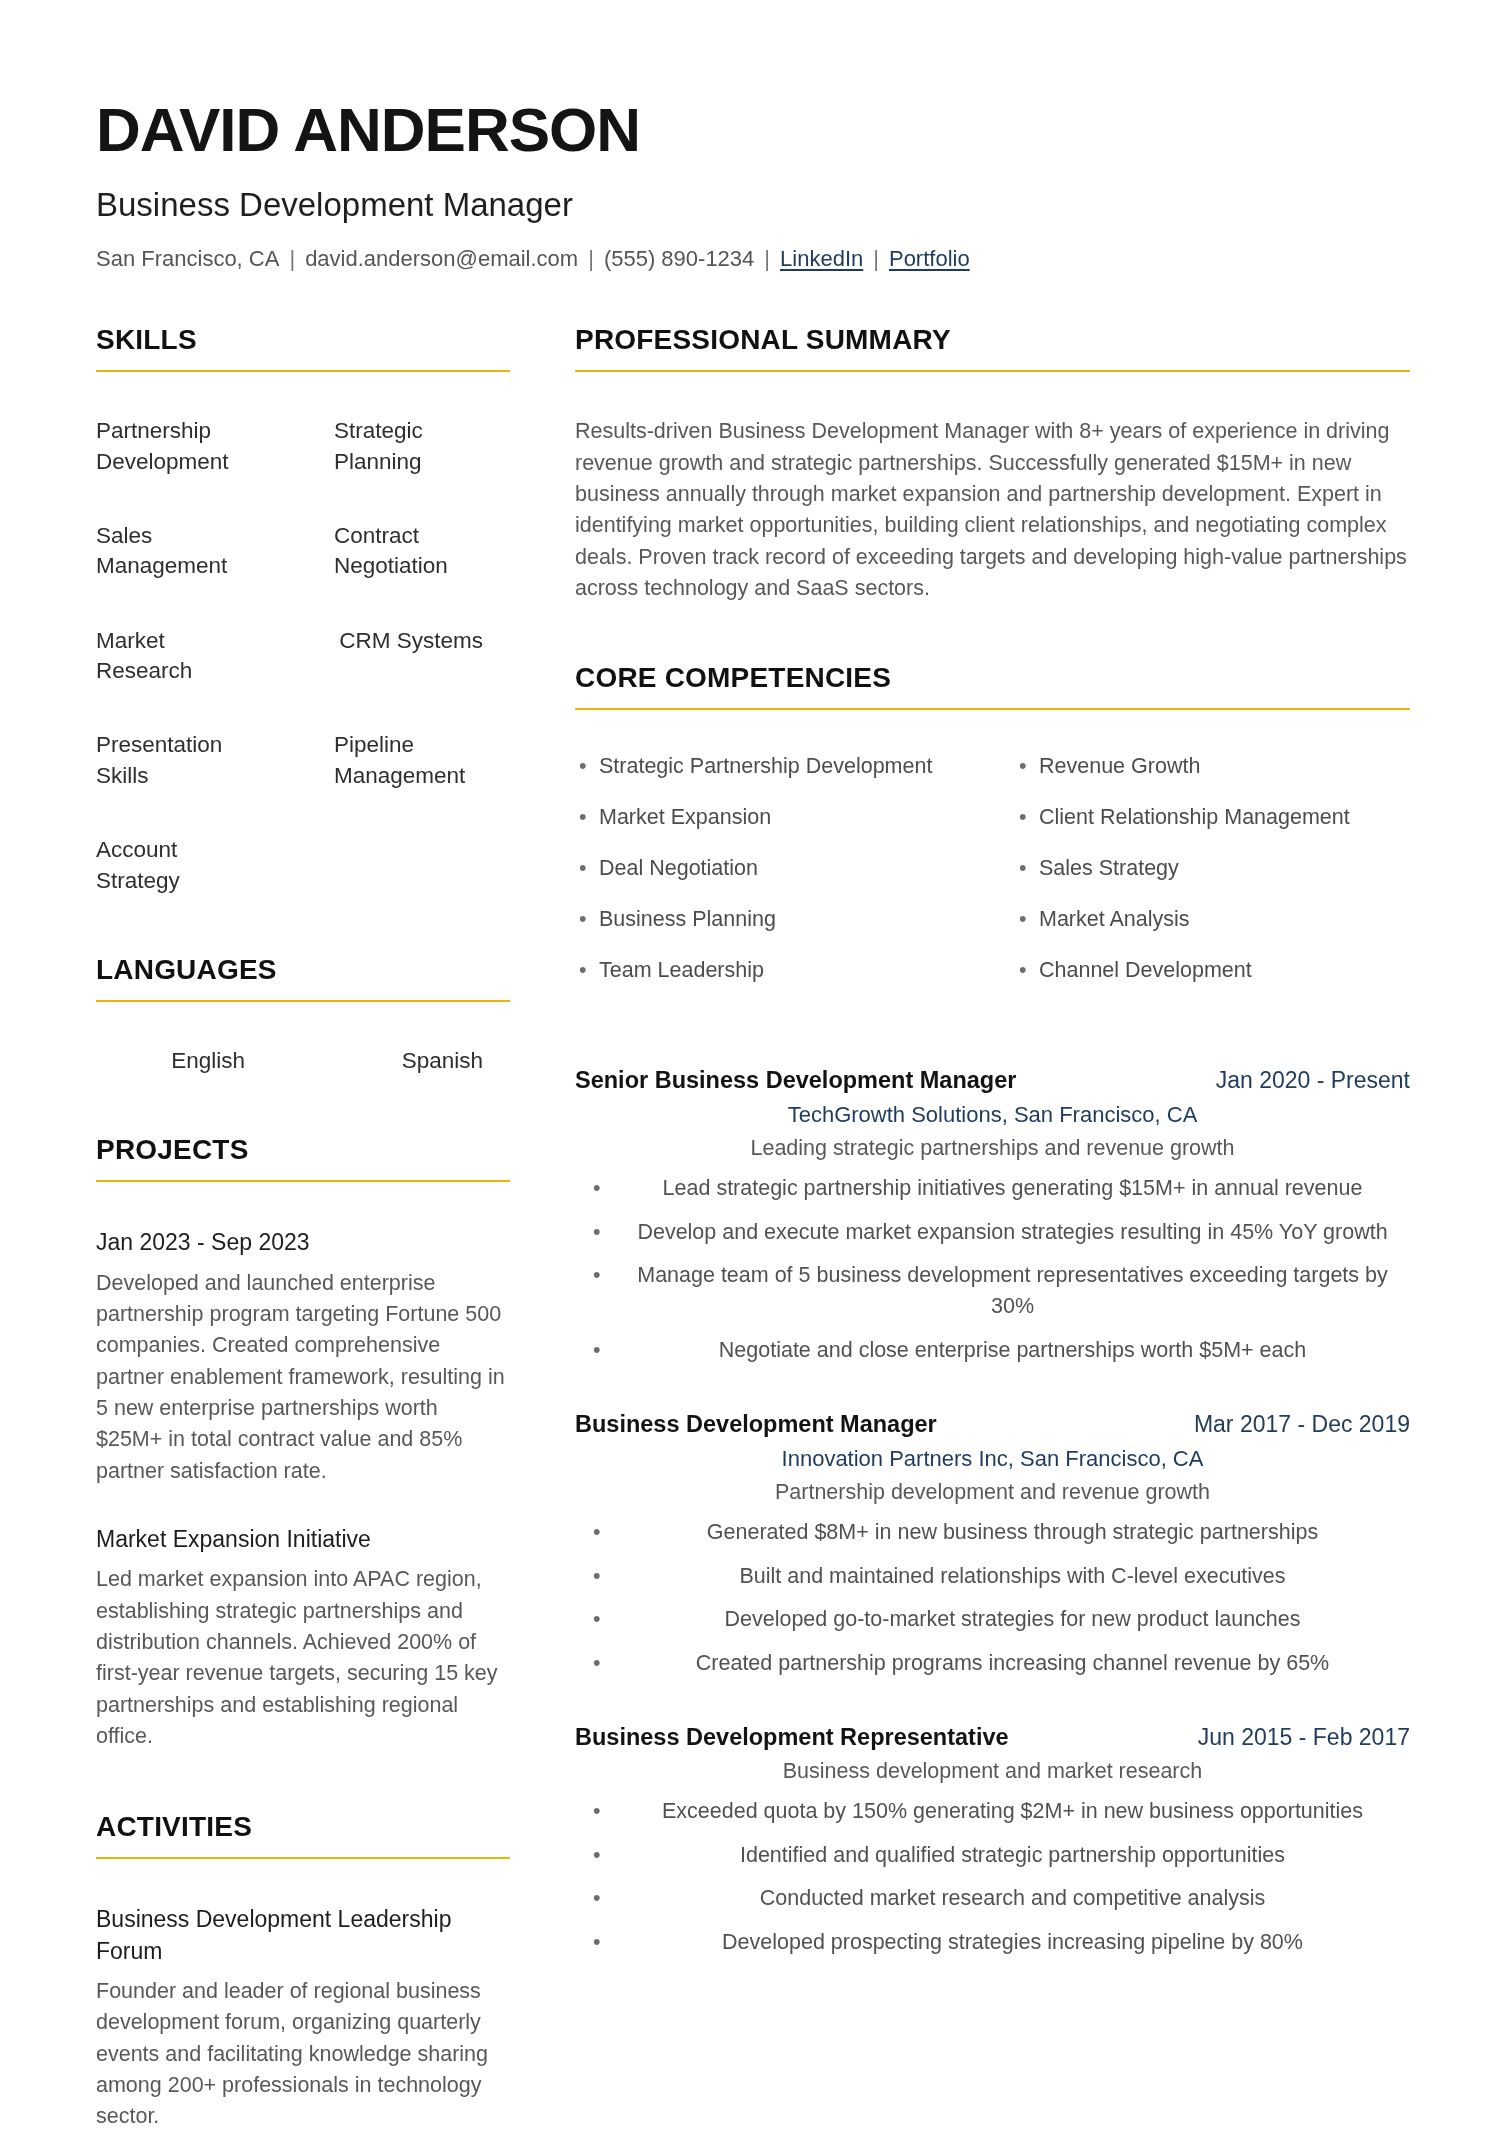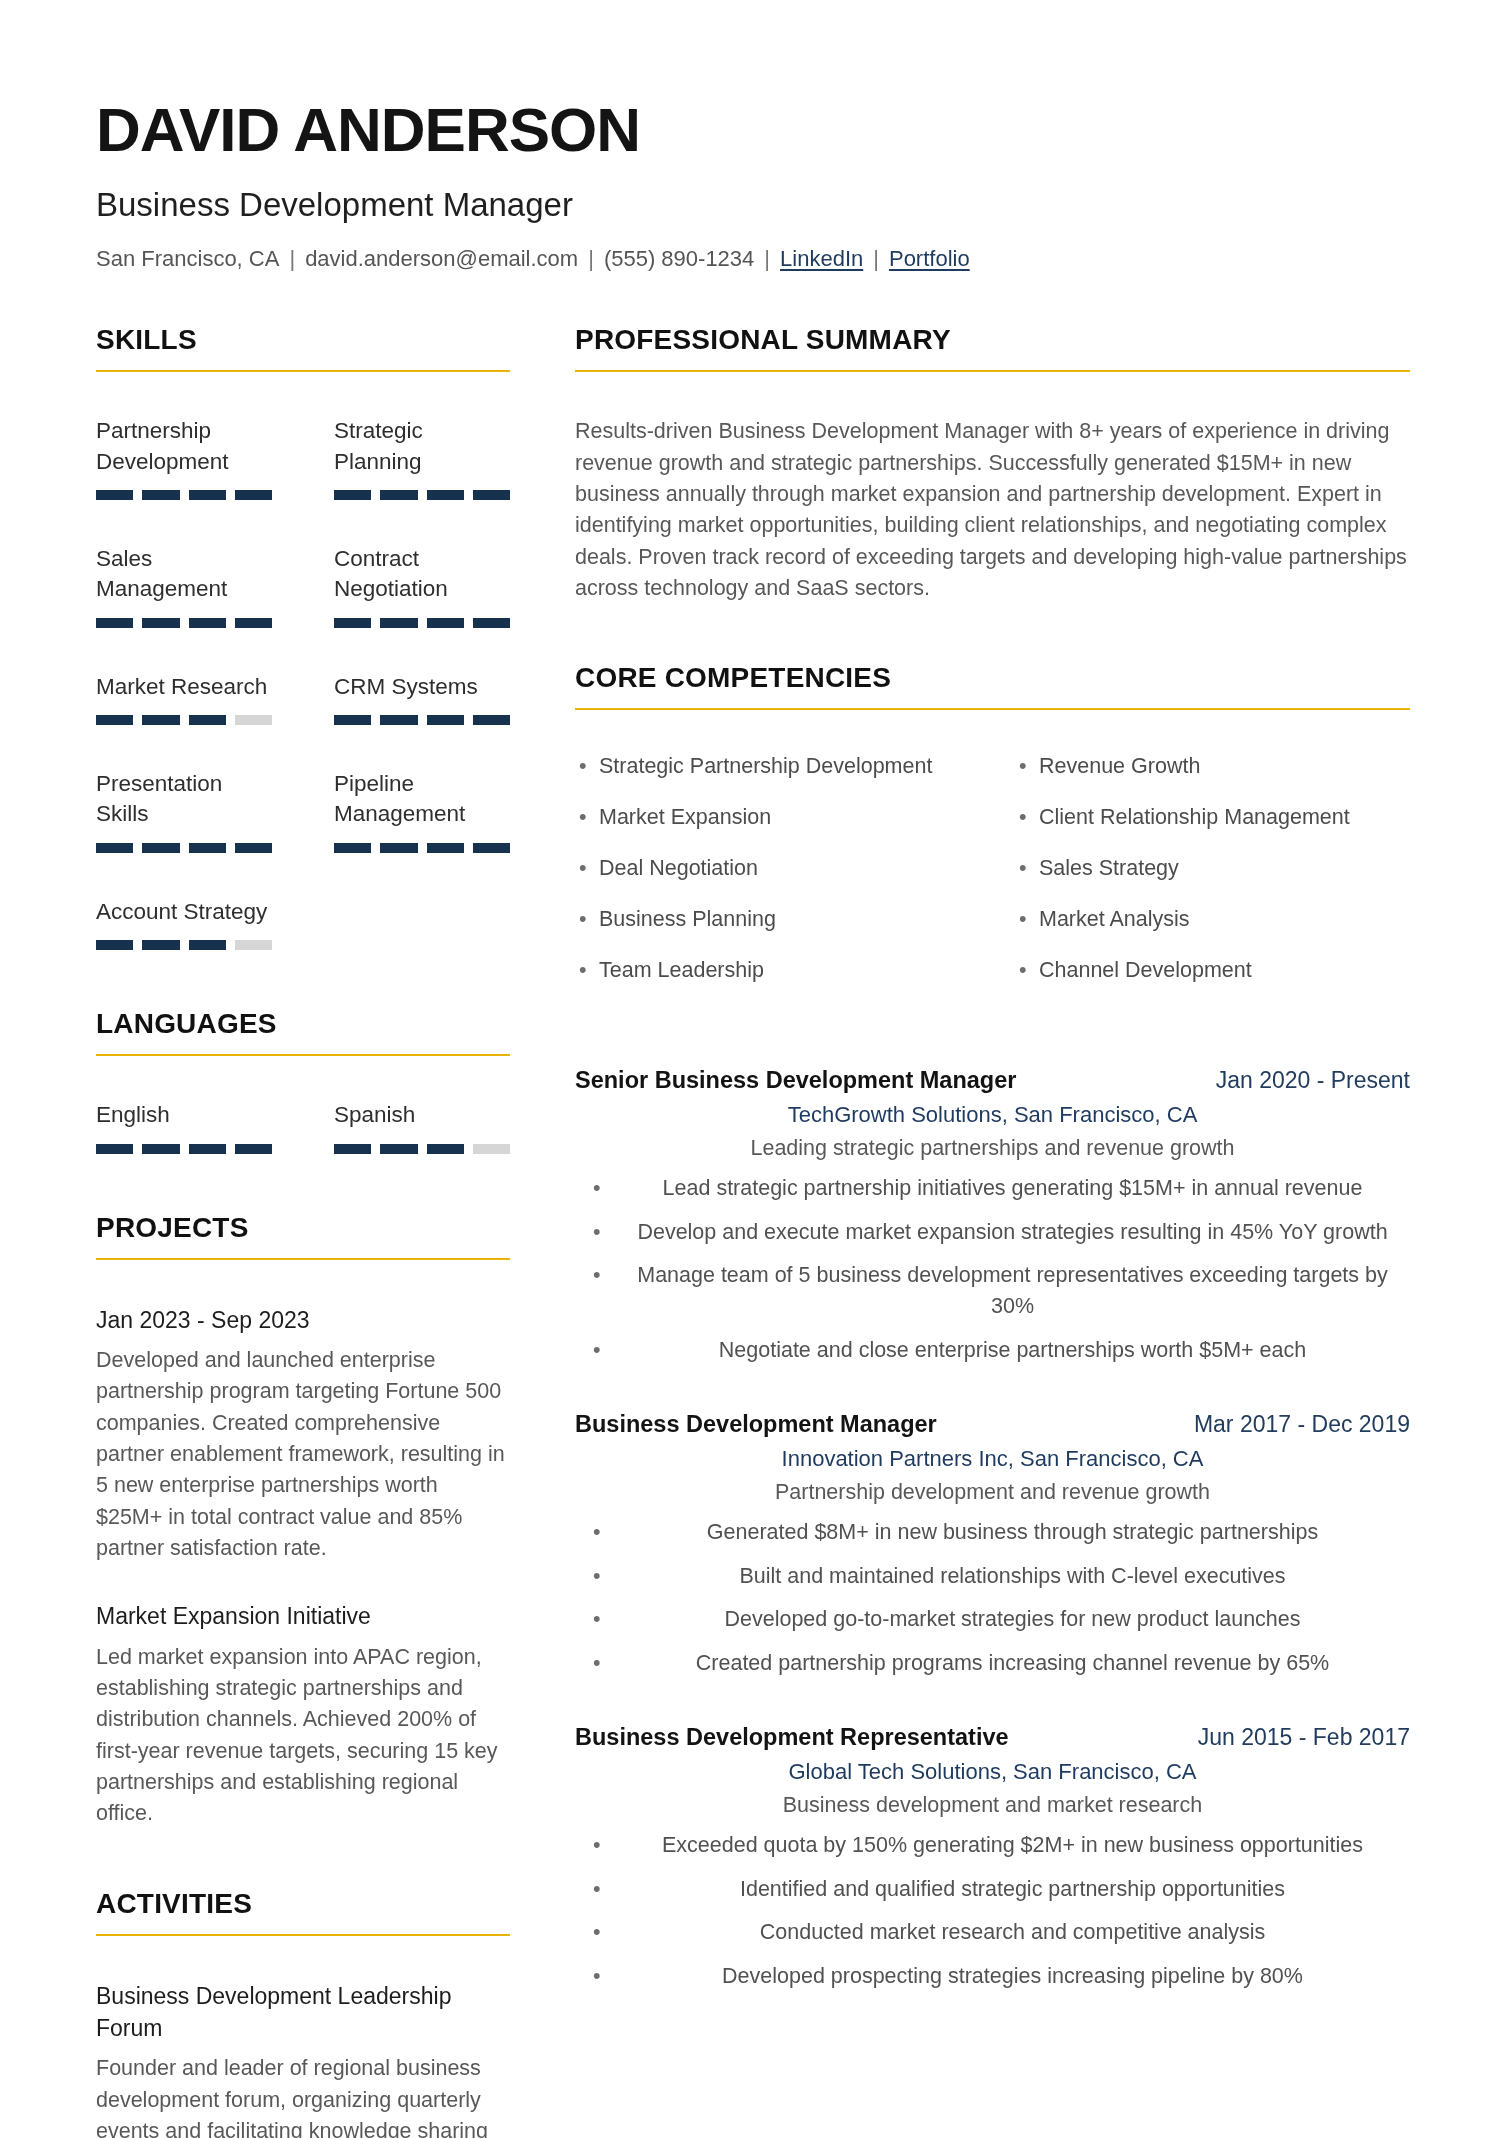--- a/index.html
+++ b/index.html
@@ -29,21 +29,21 @@
   
   .section { margin-top:58px; }
   .section:first-child { margin-top:0; }
   h2.sec-head {
     font-size:28px; font-weight:bold; color:#111; letter-spacing:0.2px;
     padding-bottom:14px; border-bottom:2px solid #eab308; margin-bottom:44px;
   }
 
   
   .skills-grid { display:grid; grid-template-columns:1fr 1fr; column-gap:62px; row-gap:44px; }
-  .skill { display:flex; flex-direction:column; justify-content:flex-end; }
+  .skill { display:flex; flex-direction:row; justify-content:flex-end; }
   .skill-name { font-size:22.5px; color:#2e2e2e; line-height:1.35; }
   .skill-bar { display:flex; gap:9px; margin-top:13px; }
   .skill-bar .seg { flex:1; height:10px; background:#d6d6d6; }
   .skill-bar .seg.fill { background:#16324f; }
 
   
   .side-entry { margin-bottom:36px; }
   .side-entry:last-child { margin-bottom:0; }
   .side-title { font-size:23px; color:#1d1d1d; line-height:1.4; }
   .side-dates { font-size:23px; color:#1d1d1d; line-height:1.4; }
@@ -298,21 +298,20 @@
                 <li>Developed go-to-market strategies for new product launches</li>
                 <li>Created partnership programs increasing channel revenue by 65%</li>
               </ul>
   </div>
 
   <div class="job">
     <div class="job-head">
       <span class="job-title">Business Development Representative</span>
       <span class="job-dates">Jun 2015 - Feb 2017</span>
     </div>
-    <div class="job-company">Global Tech Solutions, San Francisco, CA</div>
     <div class="job-sub">Business development and market research</div>
     <ul class="job-bullets">
                 <li>Exceeded quota by 150% generating $2M+ in new business opportunities</li>
                 <li>Identified and qualified strategic partnership opportunities</li>
                 <li>Conducted market research and competitive analysis</li>
                 <li>Developed prospecting strategies increasing pipeline by 80%</li>
               </ul>
   </div>
 </div>
       </div>

